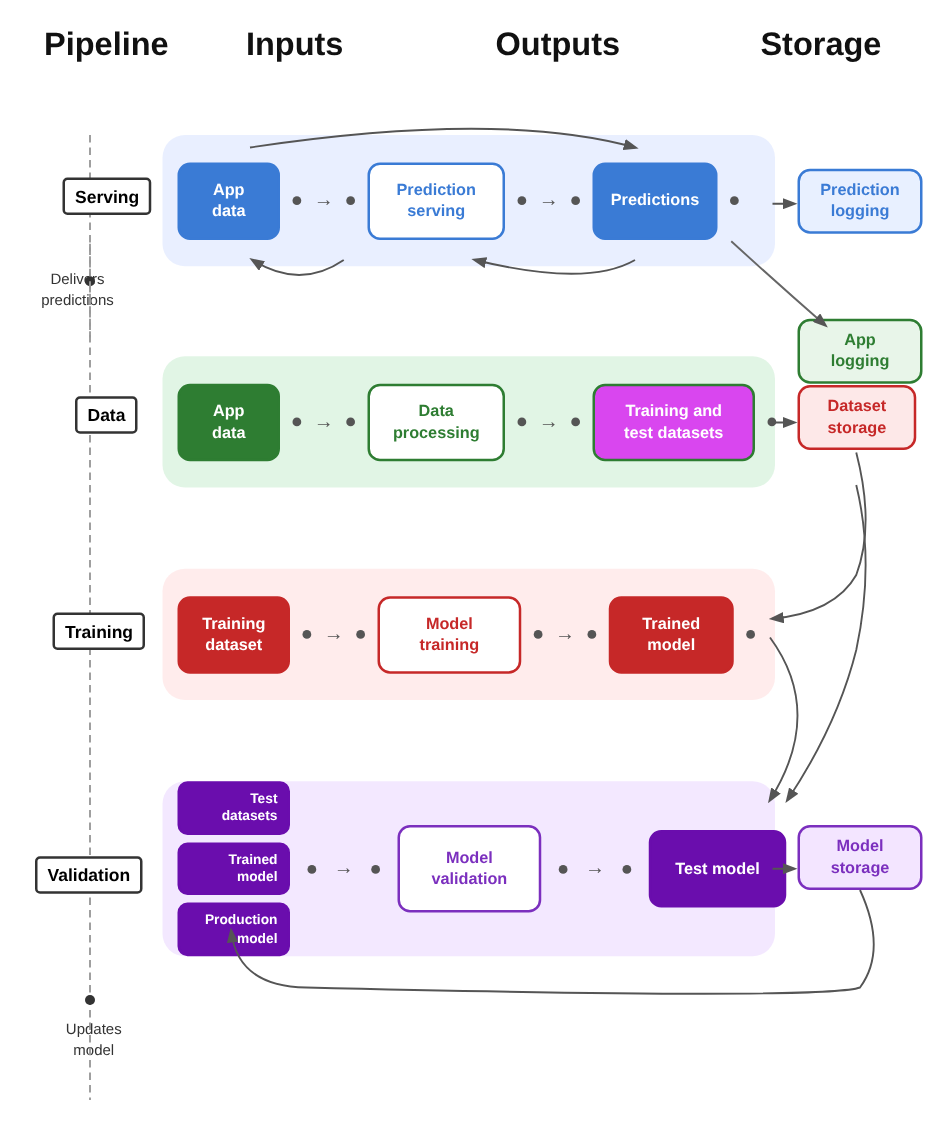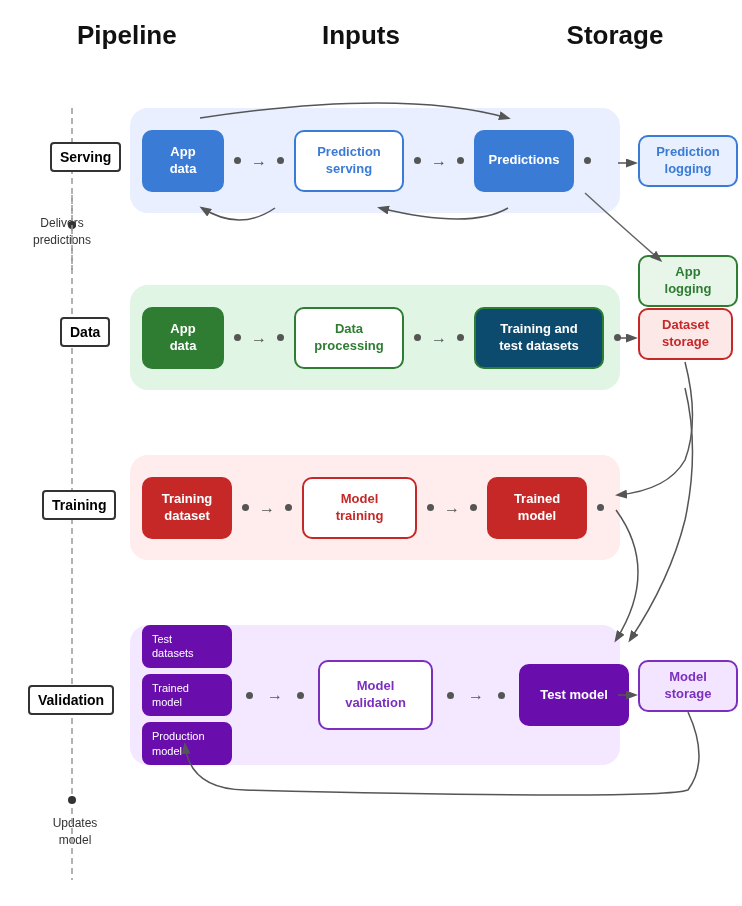--- a/index.html
+++ b/index.html
@@ -161,21 +161,21 @@
 
     .box-green-outline {
       background: #fff;
       color: #2e7d32;
       border: 2px solid #2e7d32;
       width: 110px;
       height: 62px;
     }
 
     .box-green-filled-train {
-      background: #0c4a6e;
+      background: #d946ef;
       color: #fff;
       border: 2px solid #2e7d32;
       width: 130px;
       height: 62px;
     }
 
     .box-red-filled {
       background: #c62828;
       color: #fff;
       border: 2px solid #c62828;
@@ -271,22 +271,22 @@
       gap: 6px;
       flex-shrink: 0;
     }
 
     .val-small-box {
       background: #6a0dad;
       color: #fff;
       border: 2px solid #6a0dad;
       border-radius: 8px;
       font-size: 11px;
-      font-weight: normal;
-      text-align: left;
+      font-weight: bold;
+      text-align: right;
       padding: 5px 8px;
       width: 90px;
       line-height: 1.3;
     }
 
     
     .svg-overlay {
       position: absolute;
       top: 0;
       left: 0;
@@ -334,20 +334,21 @@
     }
   </style>
 </head>
 <body>
 
 <div class="diagram-container">
 
   <div class="header-row">
     <div class="header-col pipeline">Pipeline</div>
     <div class="header-col inputs">Inputs</div>
+    <div class="header-col outputs">Outputs</div>
     <div class="header-col storage">Storage</div>
   </div>
 
   <div class="pipeline-label" style="left:50px; top:142px;">
     <span>Serving</span>
   </div>
 
   <div class="section-serving">
     <div class="section-row">
       <div class="box box-blue-filled">

